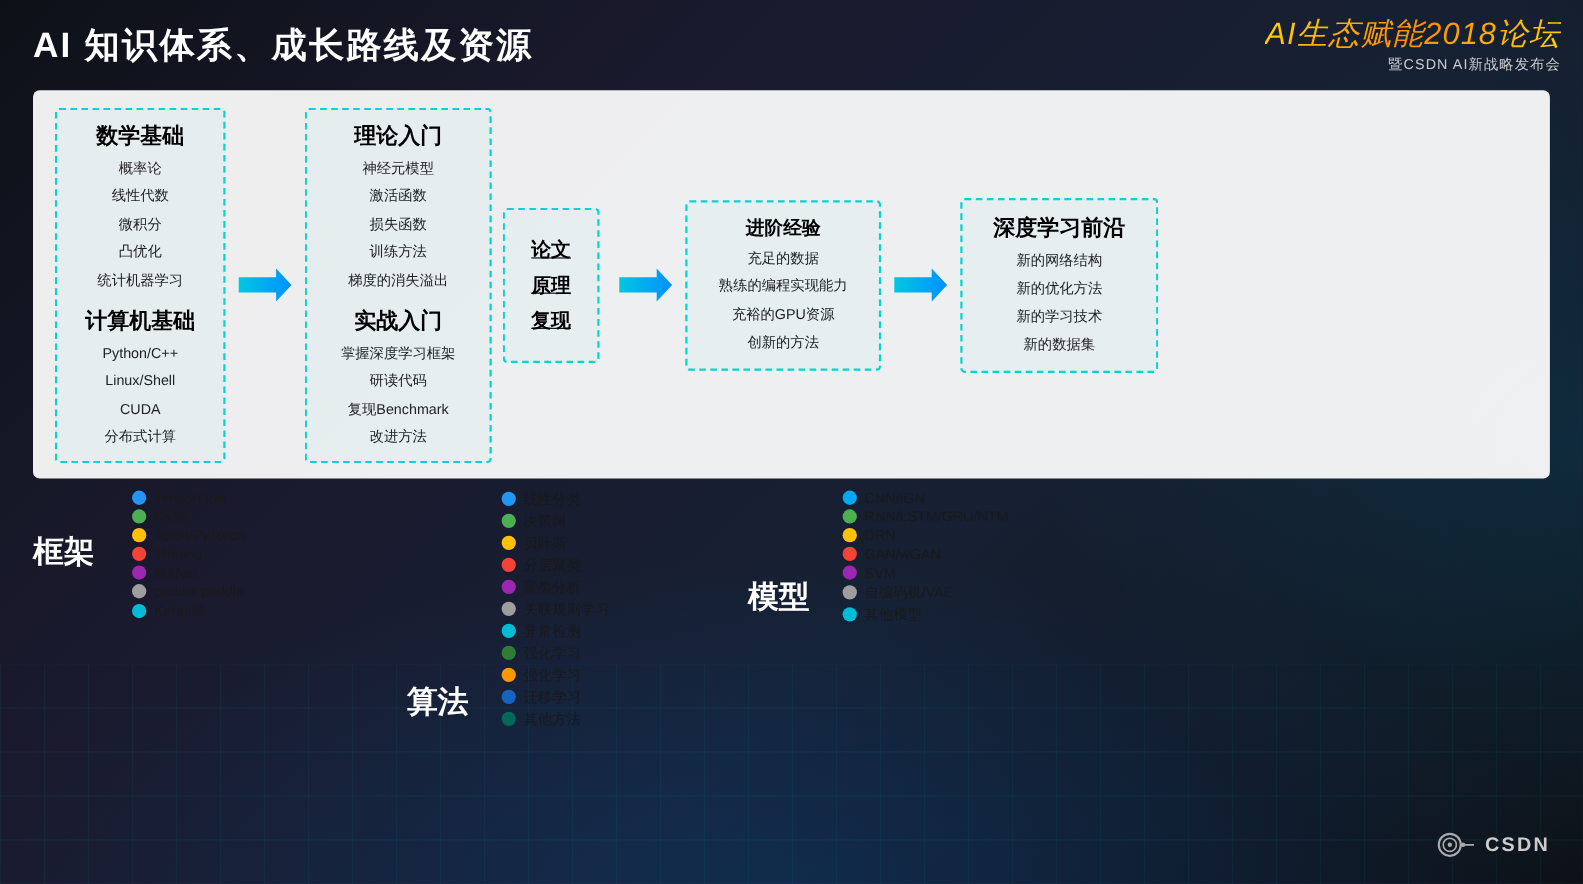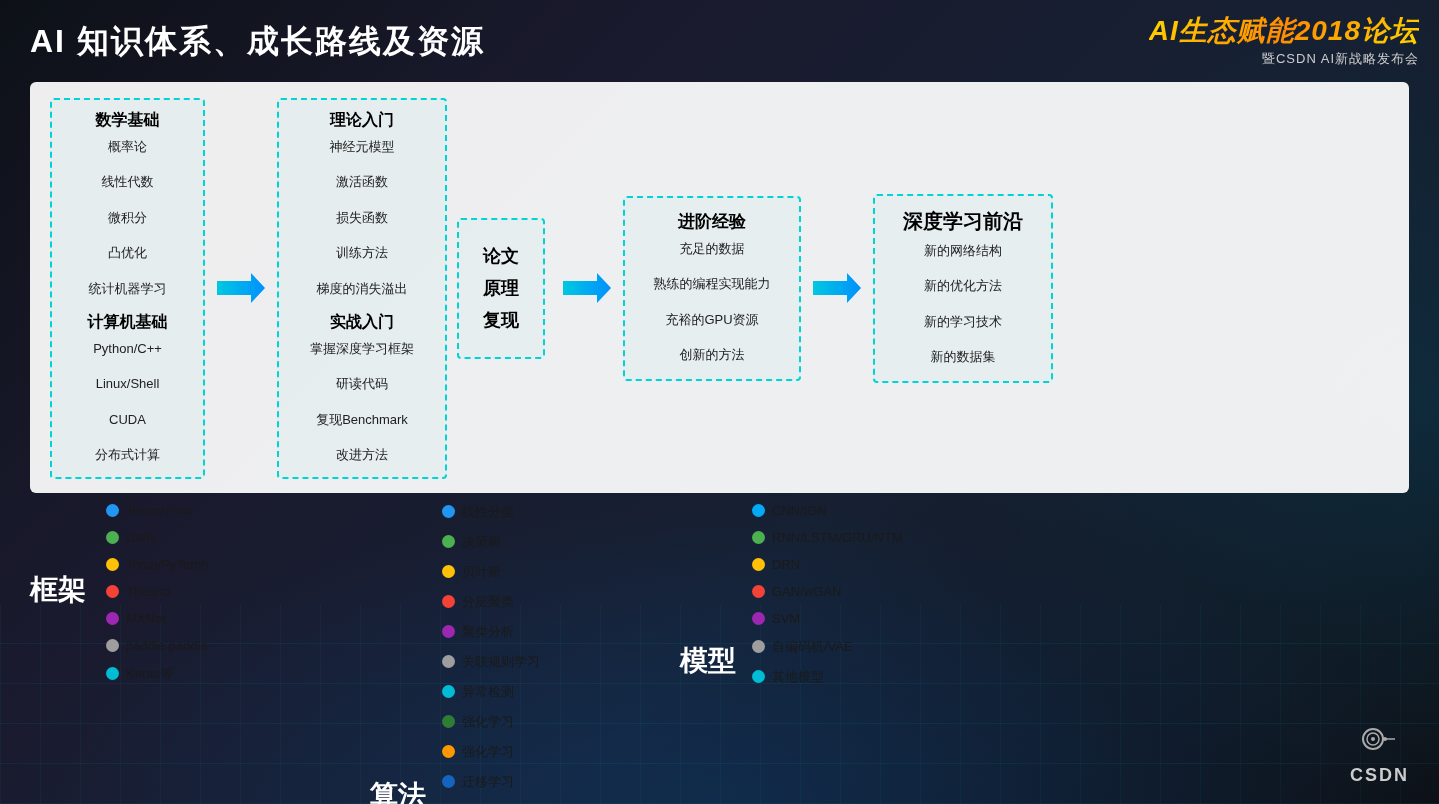--- a/index.html
+++ b/index.html
@@ -69,21 +69,21 @@
 
     
     .top-logo {
       position: absolute;
       top: 12px;
       right: 20px;
       text-align: right;
     }
     .logo-main {
       font-size: 28px;
-      font-weight: 700;
+      font-weight: 400;
       font-style: italic;
       background: linear-gradient(135deg, #ffd700, #ff8c00, #ffd700);
       -webkit-background-clip: text;
       -webkit-text-fill-color: transparent;
       background-clip: text;
       letter-spacing: 1px;
       text-align: right;
     }
     .logo-sub {
       font-size: 13px;
@@ -101,40 +101,41 @@
     }
 
     .box-item {
       font-size: 13px;
       color: #222222;
       text-align: center;
       line-height: 1.8;
     }
 
     .sub-section-title {
-      font-size: 16px;
+      font-size: 20px;
       font-weight: bold;
       color: #000000;
       text-align: center;
       margin-bottom: 4px;
     }
 
     
     .paper-box {
       width: 90px;
       align-self: center;
       padding: 16px 12px;
     }
 
     .legend-item {
       display: flex;
       align-items: center;
       gap: 7px;
       font-size: 13px;
       color: #1a1a1a;
+      margin-left: 14px;
     }
 
     .dot {
       width: 13px;
       height: 13px;
       border-radius: 50%;
       flex-shrink: 0;
     }
 
     
@@ -168,21 +169,20 @@
     }
 
     
     .csdn-logo {
       position: absolute;
       bottom: 18px;
       right: 30px;
       display: flex;
       align-items: center;
       gap: 8px;
-      flex-direction: column;
     }
 
     .csdn-icon {
       width: 36px;
       height: 36px;
     }
 
     .csdn-text {
       font-size: 18px;
       font-weight: bold;
@@ -213,21 +213,21 @@
     .legend-col-title {
       font-size: 28px;
       font-weight: bold;
       color: #ffffff;
       margin-bottom: 6px;
     }
 
     .legend-items-wrap {
       display: flex;
       flex-direction: column;
-      gap: 12px;
+      gap: 2px;
     }
 
   </style>
 </head>
 <body>
 
 <div class="bg-layer"></div>
 <div class="bg-glow-right"></div>
 <div class="bg-glow-bottom"></div>
 <div class="bg-grid"></div>
@@ -289,21 +289,21 @@
         <div class="sub-section-title">实战入门</div>
         <div class="legend-items-wrap">
           <div class="box-item">掌握深度学习框架</div>
           <div class="box-item">研读代码</div>
           <div class="box-item">复现Benchmark</div>
           <div class="box-item">改进方法</div>
         </div>
       </div>
 
       <div style="display:flex; align-items:center; padding: 0 6px;">
-        <div class="dashed-box paper-box" style="width:88px; padding: 20px 10px; text-align:center;">
+        <div class="dashed-box paper-box" style="width:88px; padding: 20px 10px; text-align:center;text-decoration:underline;">
           <div style="font-size:18px; font-weight:bold; color:#000; line-height:1.8;">论文<br>原理<br>复现</div>
         </div>
       </div>
 
       <div class="flow-arrow-large">
         <svg width="52" height="38" viewBox="0 0 52 38">
           <defs>
             <linearGradient id="arrowGrad2" x1="0%" y1="0%" x2="100%" y2="0%">
               <stop offset="0%" style="stop-color:#00c8e0"></stop>
               <stop offset="100%" style="stop-color:#0090ff"></stop>

